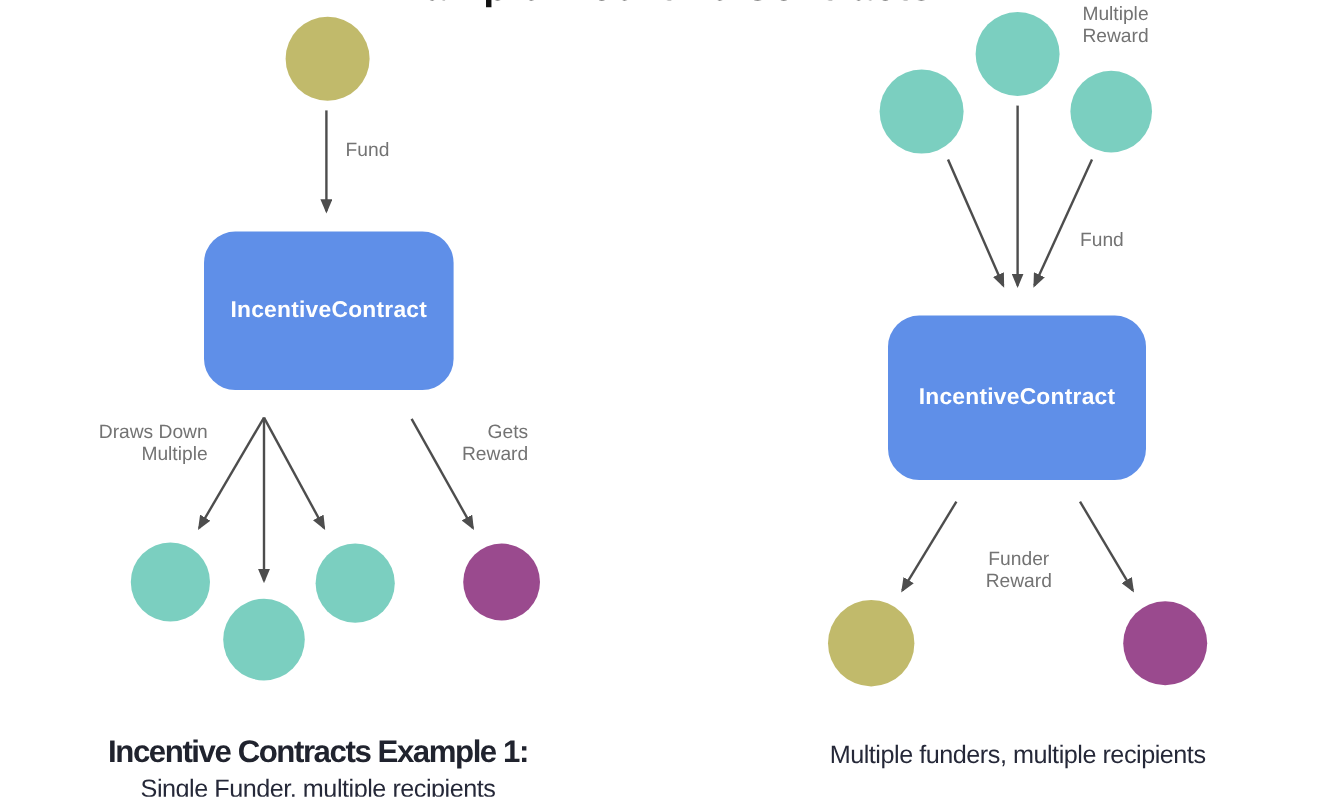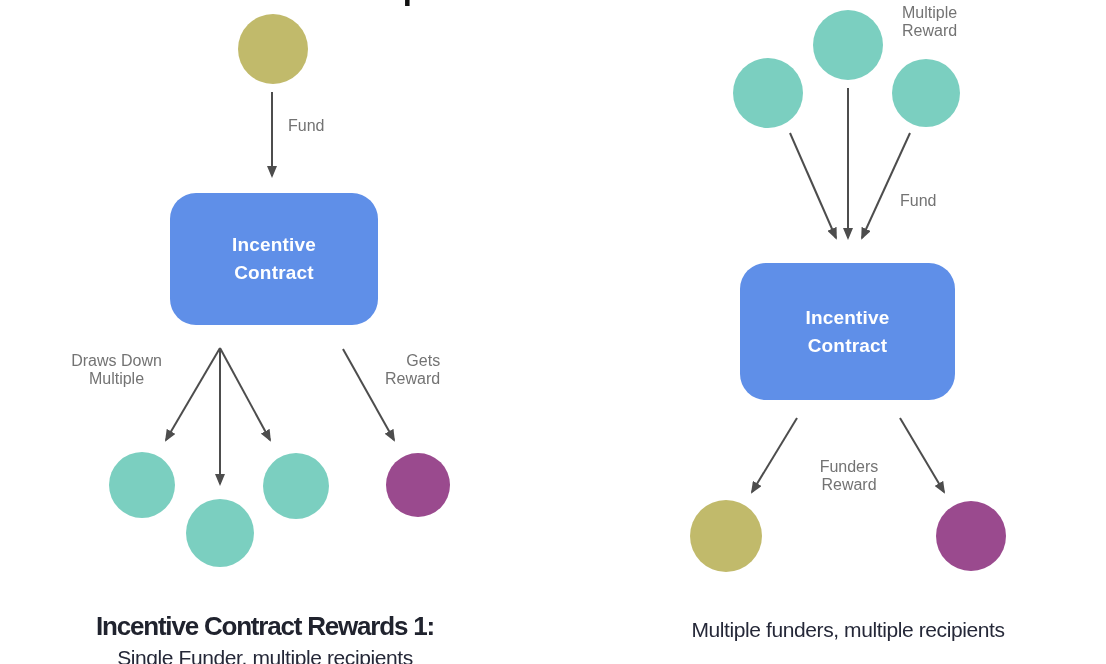--- a/index.html
+++ b/index.html
@@ -21,21 +21,21 @@
     line-height: 40px; margin-top: -31px; letter-spacing: 0.5px; white-space: nowrap;
   }
 
   .circle { position: absolute; border-radius: 50%; }
   .c-olive  { background: #c1ba6b; }
   .c-teal   { background: #7bcfc0; }
   .c-purple { background: #9a4a8e; }
 
   .contract-box {
     position: absolute; background: #5f8fe8; border-radius: 26px;
-    display: flex; flex-direction: column; align-items: center; justify-content: center;
+    display: flex; flex-direction: row; align-items: center; justify-content: center;
     color: #ffffff; font-weight: 700; font-size: 19px; line-height: 28px;
     letter-spacing: 0.2px;
   }
 
   .lbl {
     position: absolute; color: #737373; font-size: 16px; line-height: 18px;
     white-space: nowrap;
   }
   .lbl span { display: block; }
   .lbl.align-right { text-align: right; }
@@ -88,37 +88,37 @@
 
   <div class="lbl" style="left:288px; top:117px;">
     <span>Fund</span>
   </div>
 
   <div class="contract-box" style="left:170px; top:193px; width:208px; height:132px;">
     <span>Incentive</span>
     <span>Contract</span>
   </div>
 
-  <div class="lbl align-right" style="left:60px; top:352px; width:113px;text-align:center;">
+  <div class="lbl align-right" style="left:60px; top:352px; width:113px;">
     <span>Draws Down</span>
     <span>Multiple</span>
   </div>
 
   <div class="lbl" style="left:385px; top:352px;text-align:right;">
     <span>Gets</span>
     <span>Reward</span>
   </div>
 
   <div class="circle c-teal" style="left:109px; top:452px; width:66px; height:66px;"></div>
   <div class="circle c-teal" style="left:186px; top:499px; width:68px; height:68px;"></div>
   <div class="circle c-teal" style="left:263px; top:453px; width:66px; height:66px;"></div>
   <div class="circle c-purple" style="left:386px; top:453px; width:64px; height:64px;"></div>
 
   <div class="caption" style="left:45px; top:612px; width:440px;">
-    <div class="cap-title">Incentive Contract Rewards 1:</div>
+    <div class="cap-title">Incentive Contracts Example 1:</div>
     <div class="cap-sub">Single Funder, multiple recipients</div>
   </div>
 
   <div class="circle c-teal" style="left:813px; top:10px; width:70px; height:70px;"></div>
   <div class="circle c-teal" style="left:733px; top:58px; width:70px; height:70px;"></div>
   <div class="circle c-teal" style="left:892px; top:59px; width:68px; height:68px;"></div>
 
   <div class="lbl" style="left:902px; top:4px;">
     <span>Multiple</span>
     <span>Reward</span>
@@ -127,21 +127,21 @@
   <div class="lbl" style="left:900px; top:192px;">
     <span>Fund</span>
   </div>
 
   <div class="contract-box" style="left:740px; top:263px; width:215px; height:137px;">
     <span>Incentive</span>
     <span>Contract</span>
   </div>
 
   <div class="lbl align-center" style="left:809px; top:458px; width:80px;">
-    <span>Funders</span>
+    <span>Funder</span>
     <span>Reward</span>
   </div>
 
   <div class="circle c-olive" style="left:690px; top:500px; width:72px; height:72px;"></div>
   <div class="circle c-purple" style="left:936px; top:501px; width:70px; height:70px;"></div>
 
   <div class="caption" style="left:628px; top:612px; width:440px;">
     <div class="cap-sub">Multiple funders, multiple recipients</div>
   </div>
 

